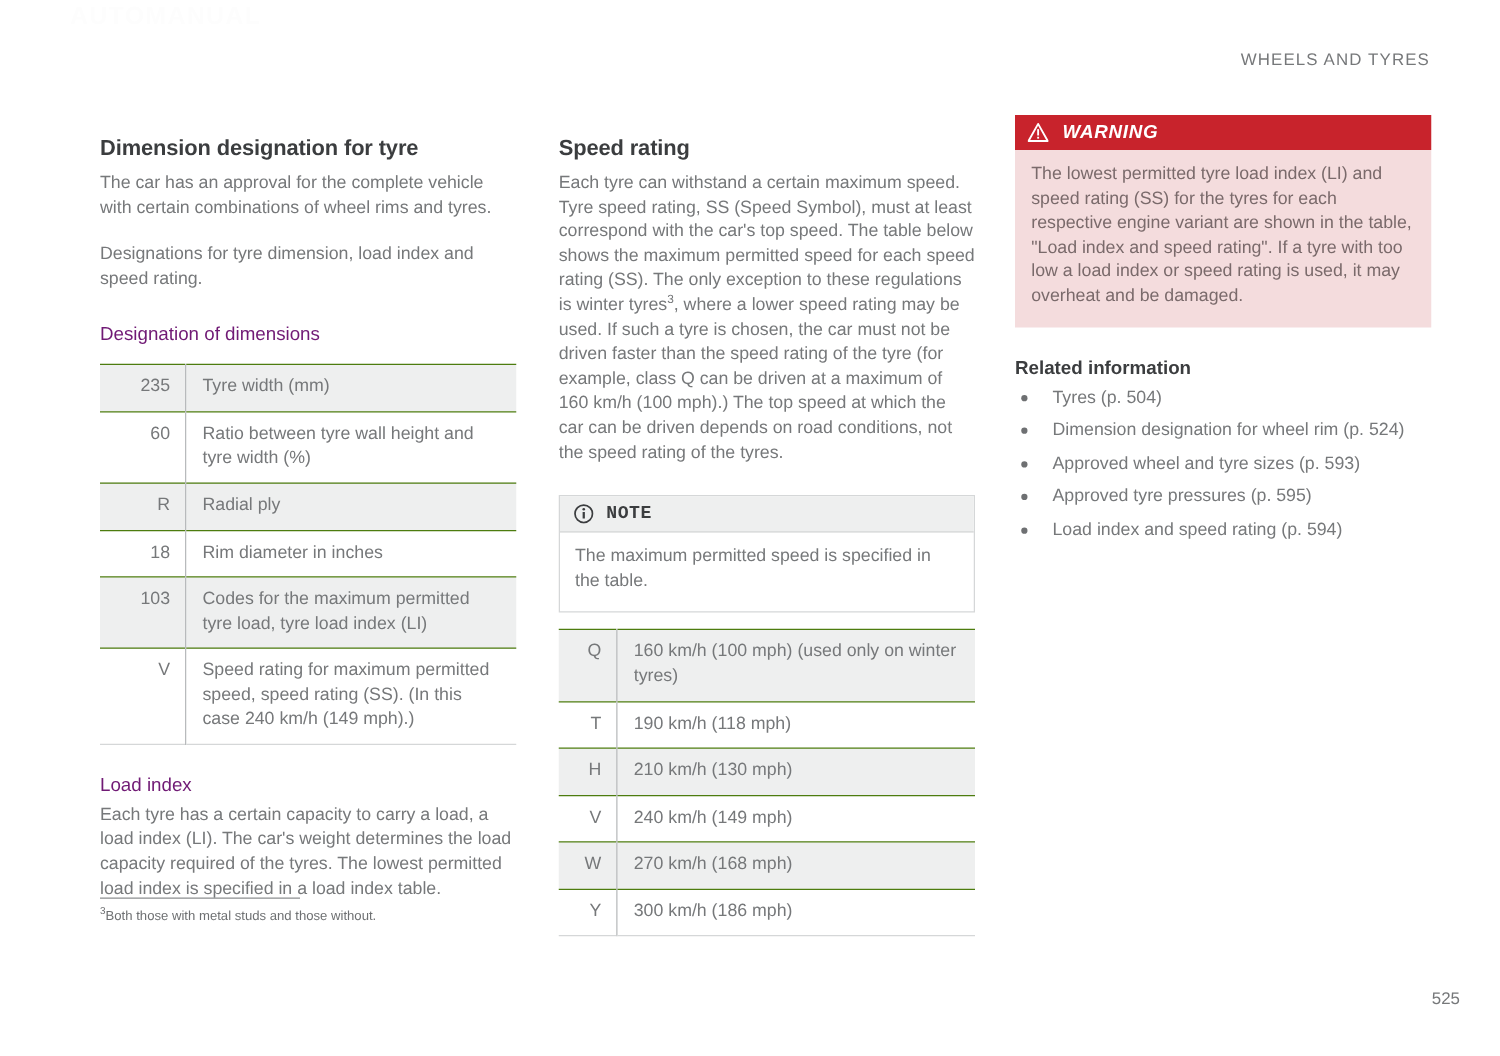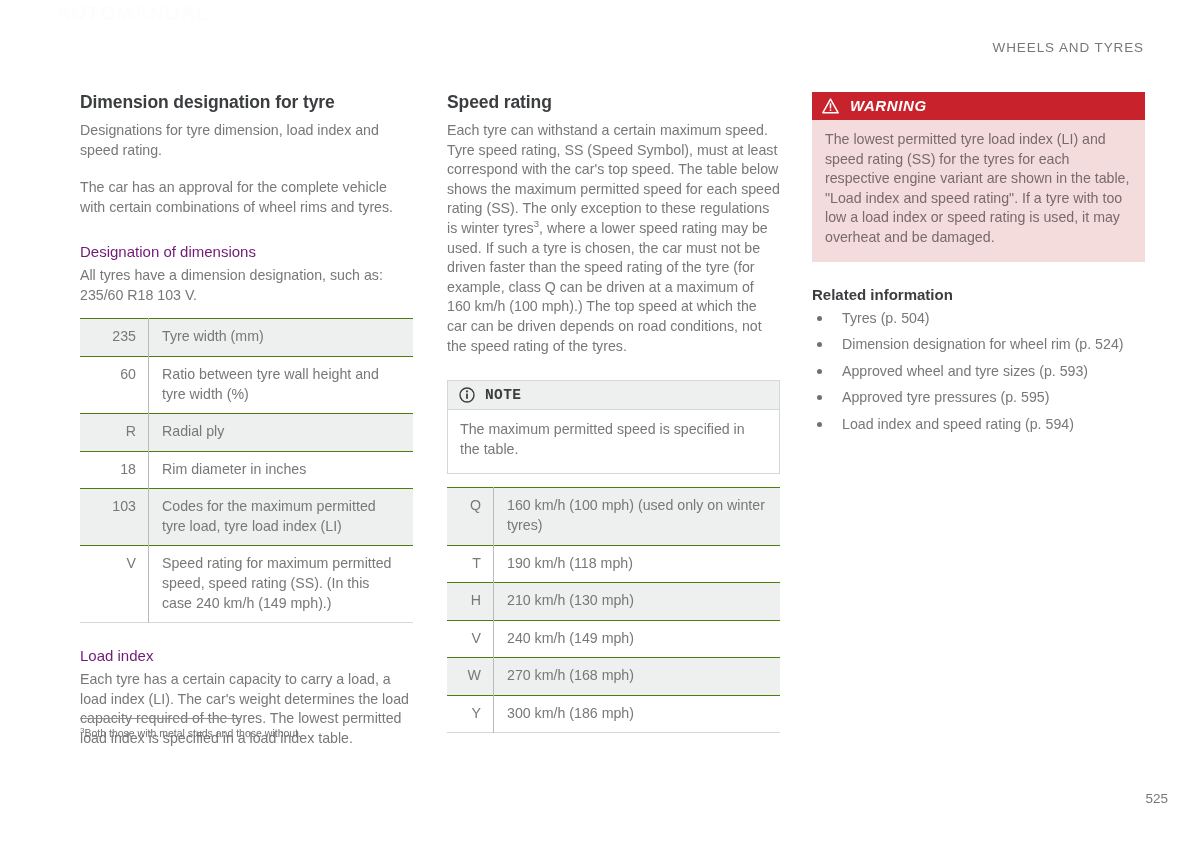--- a/index.html
+++ b/index.html
@@ -61,21 +61,21 @@
     top: 92px;
   }
   .col-left   { left: 68px;  width: 333px; }
   .col-mid    { left: 435px; width: 333px; }
   .col-right  { left: 800px; width: 333px; }
 
   h2.sec-title {
     font-size: 17.5px;
     font-weight: bold;
     color: #3b3d3f;
-    margin: 0 0 8px 0;
+    margin: 16px 0 8px 0;
     letter-spacing: -0.1px;
     line-height: 1.2;
   }
   h3.sub-title {
     font-size: 15px;
     font-weight: normal;
     color: #701a75;
     margin: 26px 0 4px 0;
     line-height: 1.25;
   }
@@ -246,27 +246,26 @@
 <div class="page">
 
   <div class="watermark">AUTOMANUAL</div>
 
   <div class="run-header">WHEELS AND TYRES</div>
 
   <div class="col col-left">
 
     <h2 class="sec-title">Dimension designation for tyre</h2>
 
+    <p class="body">The car has an approval for the complete vehicle with certain combinations of wheel rims and tyres.</p>
+
     <p class="body">Designations for tyre dimension, load index and speed rating.</p>
 
-    <p class="body">The car has an approval for the complete vehicle with certain combinations of wheel rims and tyres.</p>
-
     <h3 class="sub-title">Designation of dimensions</h3>
 
-    <p class="body">All tyres have a dimension designation, such as: 235/60 R18 103 V.</p>
 
     <table class="dt" id="dimensions-table">
       <tbody>
           <tr class="shade">
             <td class="key">235</td>
             <td class="val">Tyre width (mm)</td>
           </tr>
           <tr>
             <td class="key">60</td>
             <td class="val">Ratio between tyre wall height and tyre width (%)</td>

